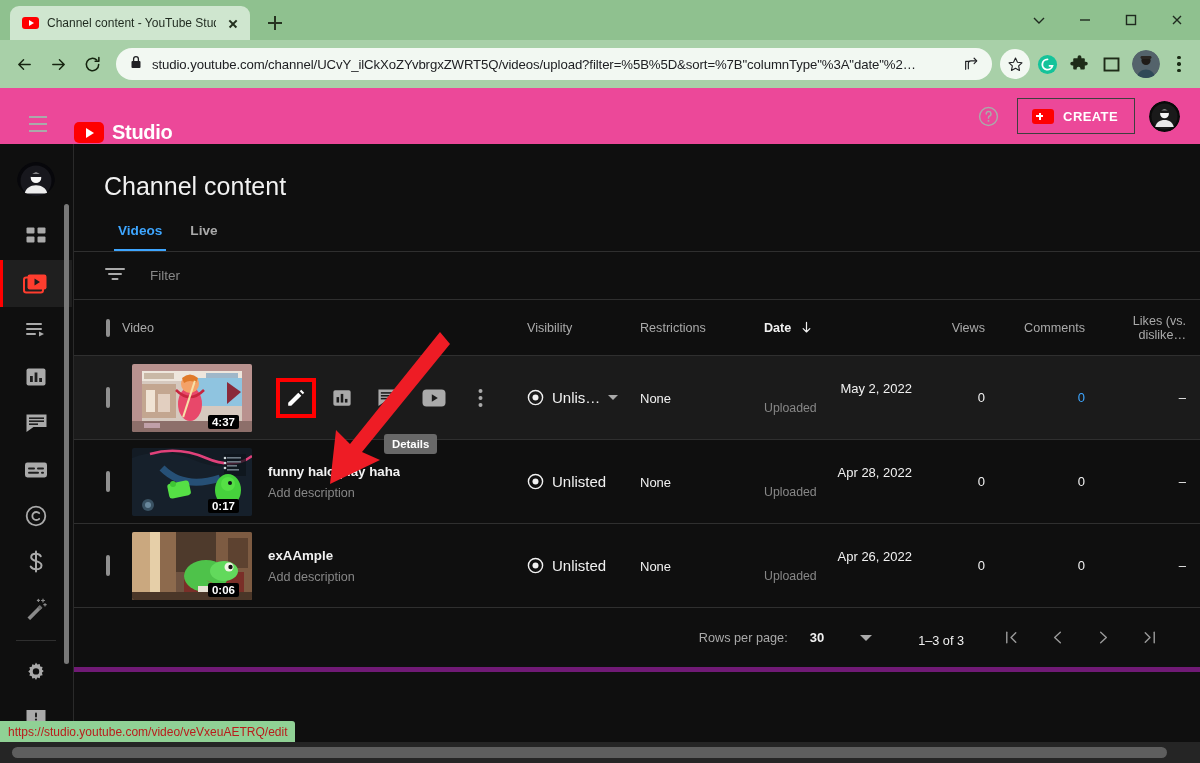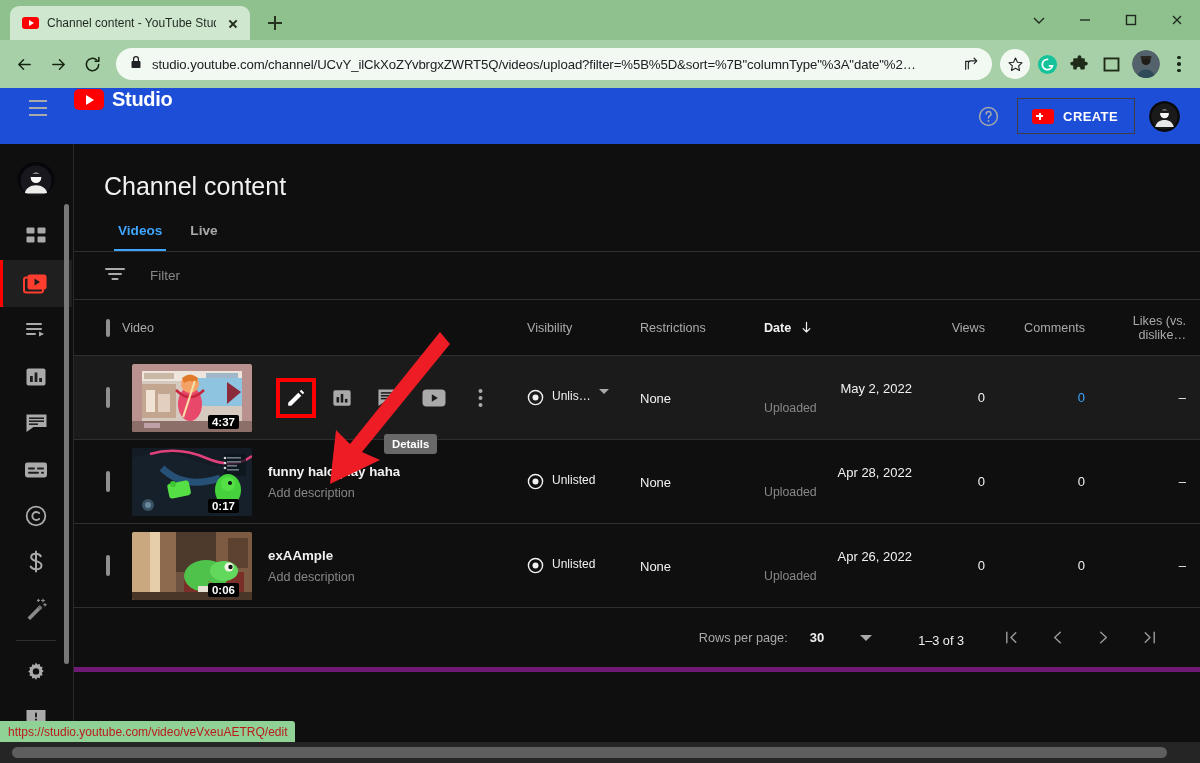--- a/index.html
+++ b/index.html
@@ -69,21 +69,21 @@
   .star-wrap { width: 30px; height: 30px; display: flex; align-items: center; justify-content: center; border-radius: 50%; background: #f2f8f2; margin-left: -2px; }
   .ext { width: 30px; height: 30px; display: flex; align-items: center; justify-content: center; }
   .avatar-btn { width: 28px; height: 28px; border-radius: 50%; overflow: hidden; margin: 0 4px; }
   .kebab { width: 26px; height: 30px; display: flex; flex-direction: column; align-items: center; justify-content: center; gap: 3px; }
   .kebab i { width: 3.4px; height: 3.4px; background: #1a2a14; border-radius: 50%; display: block; }
 
   
   .app { position: absolute; left: 0; top: 88px; width: 1200px; height: 654px; background: #0f0f0f; }
 
   .yt-header {
-    height: 56px; background: #1d4ed8; display: flex; align-items: flex-start;
+    height: 56px; background: #ec4899; display: flex; align-items: flex-end;
     padding: 0 24px 0 18px; position: relative;
   }
   .hamburger { width: 40px; height: 40px; display: flex; flex-direction: column; justify-content: center; align-items: center; gap: 5px; }
   .hamburger i { width: 18px; height: 1.7px; background: #aaa; display: block; }
   .brand { display: flex; align-items: center; gap: 8px; margin-left: 16px; }
   .yt-logo { width: 30px; height: 21px; background: #ff0000; border-radius: 5px; display: flex; align-items: center; justify-content: center; }
   .yt-logo::after { content: ""; width: 0; height: 0; border-left: 8px solid #fff; border-top: 5px solid transparent; border-bottom: 5px solid transparent; margin-left: 2px; }
   .brand-text { font-size: 20px; font-weight: 700; color: #fff; letter-spacing: -0.3px; }
 
   .search-box {
@@ -166,21 +166,21 @@
 
   
   .actions { display: flex; align-items: center; gap: 18px; margin-left: 14px; }
   .act { width: 28px; height: 28px; display: flex; align-items: center; justify-content: center; position: relative; }
   .act.highlight { outline: 4px solid #ff0000; outline-offset: 2px; }
   .tooltip {
     position: absolute; left: 262px; top: 70px; background: #686868; color: #fff;
     font-size: 11.4px; font-weight: 600; padding: 4px 8px; border-radius: 3px; white-space: nowrap;
   }
 
-  .vis-cell { display: flex; align-items: flex-start; gap: 8px; font-size: 12px; color: #f1f1f1; }
+  .vis-cell { display: flex; align-items: center; gap: 8px; font-size: 15px; color: #f1f1f1; }
   .caret { width: 0; height: 0; border-left: 5px solid transparent; border-right: 5px solid transparent; border-top: 5px solid #aaa; }
   .restr { font-size: 13px; color: #f1f1f1; }
   .date-main { font-size: 13px; color: #f1f1f1; text-align: right; }
   .date-sub { font-size: 12.3px; color: #878787; margin-top: 5px; }
   .num { font-size: 13px; color: #f1f1f1; text-align: right; padding-right: 12px; }
   .num.link { color: #3ea6ff; }
   .num.dash { padding-right: 14px; }
 
   .pagination {
     height: 64px; display: flex; align-items: center; justify-content: flex-end;

